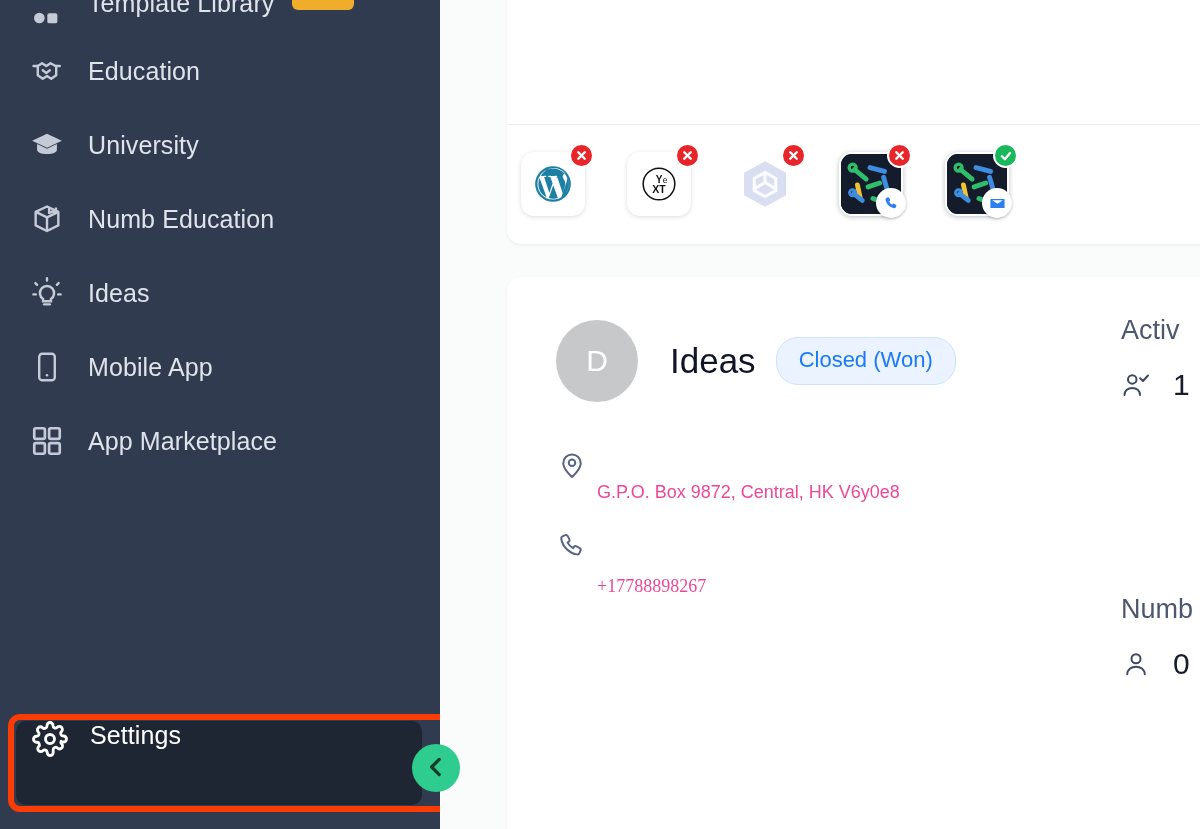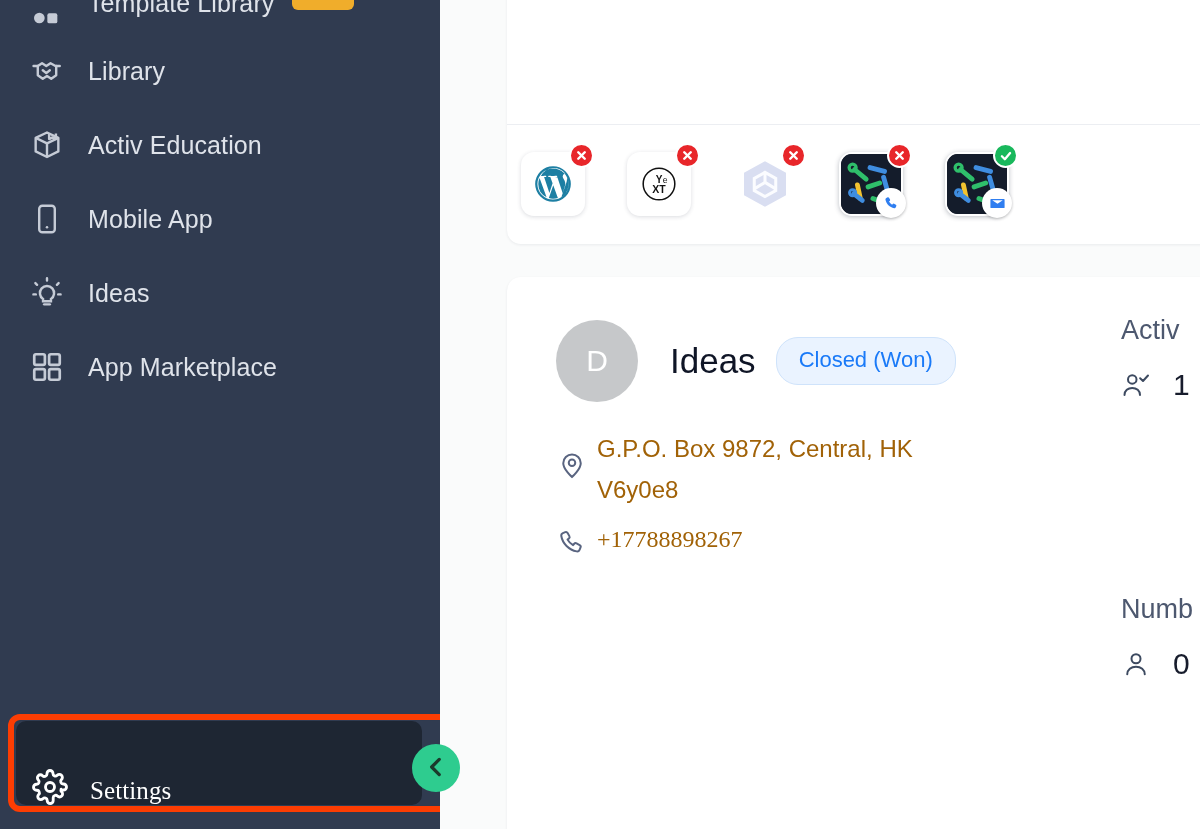--- a/index.html
+++ b/index.html
@@ -100,24 +100,23 @@
   }
   .settings-row {
     position: absolute;
     left: 16px;
     top: 14px;
     width: 406px;
     height: 84px;
     background: #1e2633;
     border-radius: 10px;
     display: flex;
-    align-items: flex-end;
+    align-items: flex-start;
     padding-left: 16px;
     cursor: pointer;
-    font-family: Liberation Serif, serif;
   }
   .settings-row .ico { color: #ffffff; width: 44px; flex: 0 0 44px; }
   .settings-row .nav-label { color: #ffffff; font-size: 25px; margin-left: 14px; }
 
   
   .highlight-box {
     position: absolute;
     left: 8px;
     top: 7px;
     width: 455px;
@@ -291,24 +290,25 @@
     color: #596480;
   }
   .detail-row .ico {
     width: 40px;
     flex: 0 0 40px;
     color: #596480;
     padding-top: 22px;
   }
   .detail-row.phone .ico { padding-top: 4px; }
   .detail-text {
-    font-size: 24px;
+    font-size: 18px;
     line-height: 41px;
-    color: #a16207;
+    color: #ec4899;
     max-width: 400px;
+    margin-top: 44px;
   }
   .detail-row.phone { margin-top: 14px; }
   .detail-row.phone .detail-text { line-height: 30px; font-family: Liberation Serif, serif; }
 
   
   .stats-col {
     position: absolute;
     left: 614px;
     top: 38px;
     width: 270px;
@@ -369,56 +369,65 @@
       </li>
 
       <li class="nav-item">
         <span class="ico">
           <svg width="34" height="34" viewBox="0 0 24 24" fill="none" stroke="currentColor" stroke-width="1.7" stroke-linecap="round" stroke-linejoin="round">
             <path d="M2.5 8.5h3l3-2 3 2 3-2 3.5 2h3"></path>
             <path d="M5.5 8.5v6.5l3.5 2.5 3-2 3 2 3.5-2.5V8.5"></path>
             <path d="M9 11.5l2.5 2 2.5-2"></path>
           </svg>
         </span>
-        <span class="nav-label">Library</span>
+        <span class="nav-label">Education</span>
       </li>
 
+      <li class="nav-item">
+        <span class="ico">
+          <svg width="34" height="34" viewBox="0 0 24 24" fill="currentColor">
+            <path d="M12 4 1.5 9 12 14l10.5-5L12 4z"></path>
+            <path d="M5 11.3v4.2c0 1.6 3.1 2.9 7 2.9s7-1.3 7-2.9v-4.2l-7 3.3-7-3.3z"></path>
+          </svg>
+        </span>
+        <span class="nav-label">University</span>
+      </li>
 
       <li class="nav-item">
         <span class="ico">
           <svg width="34" height="34" viewBox="0 0 24 24" fill="none" stroke="currentColor" stroke-width="1.7" stroke-linejoin="round">
             <path d="M12 3.2 4 7v9.5l8 4 8-4V7l-8-3.8z"></path>
             <path d="M4 7l8 3.8L20 7"></path>
             <path d="M12 10.8v9.7"></path>
             <path d="M13.5 3.8v4l2.4-1.2 2.4 1.2v-4"></path>
           </svg>
         </span>
-        <span class="nav-label">Activ Education</span>
+        <span class="nav-label">Numb Education</span>
       </li>
 
-
-      <li class="nav-item">
-        <span class="ico">
-          <svg width="34" height="34" viewBox="0 0 24 24" fill="none" stroke="currentColor" stroke-width="1.7">
-            <rect x="6.5" y="2.6" width="11" height="18.8" rx="2.2"></rect>
-            <circle cx="12" cy="17.8" r="0.9" fill="currentColor" stroke="none"></circle>
-          </svg>
-        </span>
-        <span class="nav-label">Mobile App</span>
-      </li>
 
       <li class="nav-item">
         <span class="ico">
           <svg width="34" height="34" viewBox="0 0 24 24" fill="none" stroke="currentColor" stroke-width="1.7" stroke-linecap="round">
             <path d="M9.2 16.2a5 5 0 1 1 5.6 0v1.6H9.2v-1.6z"></path>
             <path d="M10 20h4"></path>
             <path d="M12 1.6v1.6M3.8 5l1.2 1.2M20.2 5 19 6.2M2.4 13h1.7M19.9 13h1.7"></path>
           </svg>
         </span>
         <span class="nav-label">Ideas</span>
+      </li>
+
+      <li class="nav-item">
+        <span class="ico">
+          <svg width="34" height="34" viewBox="0 0 24 24" fill="none" stroke="currentColor" stroke-width="1.7">
+            <rect x="6.5" y="2.6" width="11" height="18.8" rx="2.2"></rect>
+            <circle cx="12" cy="17.8" r="0.9" fill="currentColor" stroke="none"></circle>
+          </svg>
+        </span>
+        <span class="nav-label">Mobile App</span>
       </li>
 
       <li class="nav-item">
         <span class="ico">
           <svg width="34" height="34" viewBox="0 0 24 24" fill="none" stroke="currentColor" stroke-width="1.9">
             <rect x="3" y="3" width="7.5" height="7.5" rx="1.2"></rect>
             <rect x="13.5" y="3" width="7.5" height="7.5" rx="1.2"></rect>
             <rect x="3" y="13.5" width="7.5" height="7.5" rx="1.2"></rect>
             <rect x="13.5" y="13.5" width="7.5" height="7.5" rx="1.2"></rect>
           </svg>

